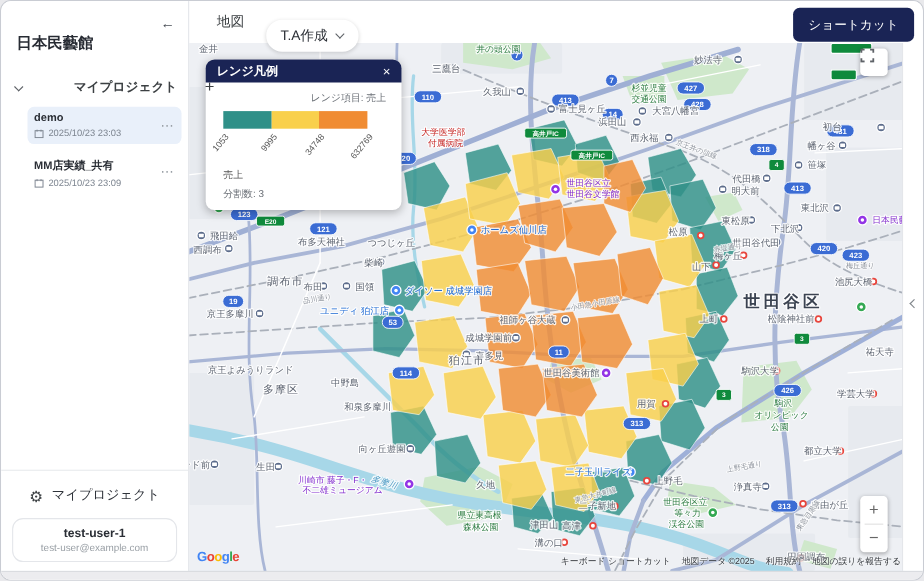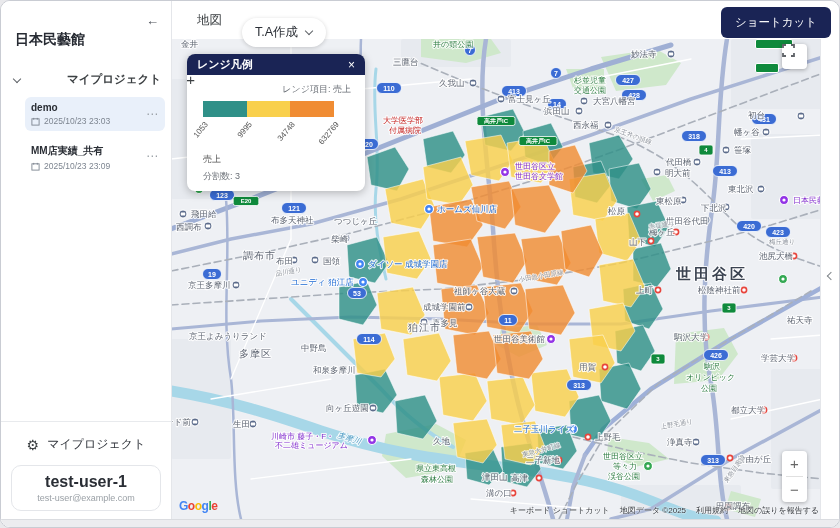--- a/index.html
+++ b/index.html
@@ -14,21 +14,21 @@
   .sb-item{position:relative;margin:8px 6px 0 24px;padding:5px 18px 5px 6px;border-radius:6px;}
   .sb-item.selected{background:#e9f0fa;}
   .sb-item .nm{font-size:10px;font-weight:bold;color:#2a2e35;}
   .sb-item .dt{display:flex;align-items:center;gap:4px;font-size:8.5px;color:#7d8590;margin-top:3px;}
   .dots{position:absolute;right:6px;top:10px;color:#9aa0a6;font-size:12px;letter-spacing:1px;cursor:pointer;}
   .sb-bottom{position:absolute;left:0;right:0;bottom:16px;}
   .sb-divider{border-top:1px solid #e8eaed;margin-bottom:14px;}
   .account-row{display:flex;align-items:center;justify-content:center;gap:8px;font-size:12px;color:#2f333a;cursor:pointer;}
   .gear{font-size:14px;color:#3c4043;line-height:1;}
   .user-card{margin:12px 10px 0 10px;border:1px solid #e4e6ea;border-radius:10px;padding:7px 4px;text-align:center;}
-  .user-card .un{font-size:16px;font-weight:bold;color:#2a2e35;}
+  .user-card .un{font-size:11px;font-weight:bold;color:#2a2e35;}
   .user-card .ue{font-size:9px;color:#9aa0a6;margin-top:2px;}
   .chev-down{width:8px;height:8px;position:relative;flex:none;}
   .chev-down::after{content:"";position:absolute;left:1px;top:1px;width:5px;height:5px;border-right:1.5px solid #5f6368;border-bottom:1.5px solid #5f6368;transform:rotate(45deg);}
   
   .topbar{position:absolute;left:170px;right:0;top:0;height:38px;background:#fff;z-index:25;display:flex;align-items:center;}
   .tab-map{font-size:12.5px;color:#3c4043;margin-left:26px;cursor:pointer;}
   .ta-pill{display:flex;align-items:center;gap:7px;margin-left:20px;background:#fff;border-radius:16px;padding:6px 13px;box-shadow:0 1px 4px rgba(0,0,0,.18);font-size:12.5px;color:#2a2e35;cursor:pointer;margin-top:24px;}
   .pill-chev{width:8px;height:8px;position:relative;}
   .pill-chev::after{content:"";position:absolute;left:1px;top:0;width:5px;height:5px;border-right:1.5px solid #5f6368;border-bottom:1.5px solid #5f6368;transform:rotate(45deg);}
   .save-btn{position:absolute;right:8px;top:6px;background:#1a2455;color:#fff;font-size:11.5px;border:none;border-radius:6px;padding:8px 14px;cursor:pointer;}

